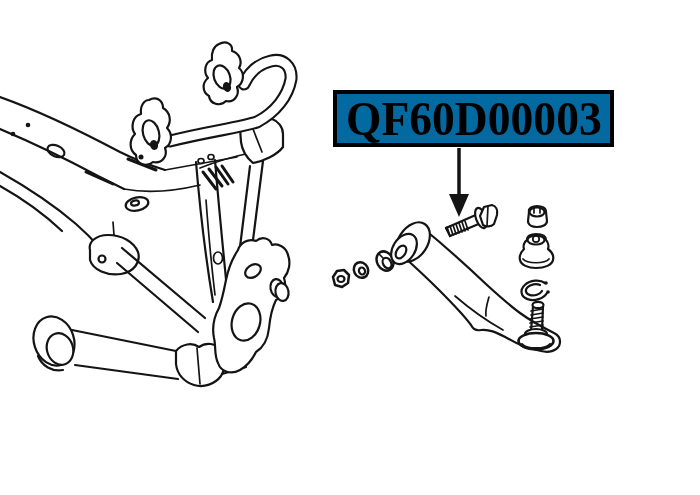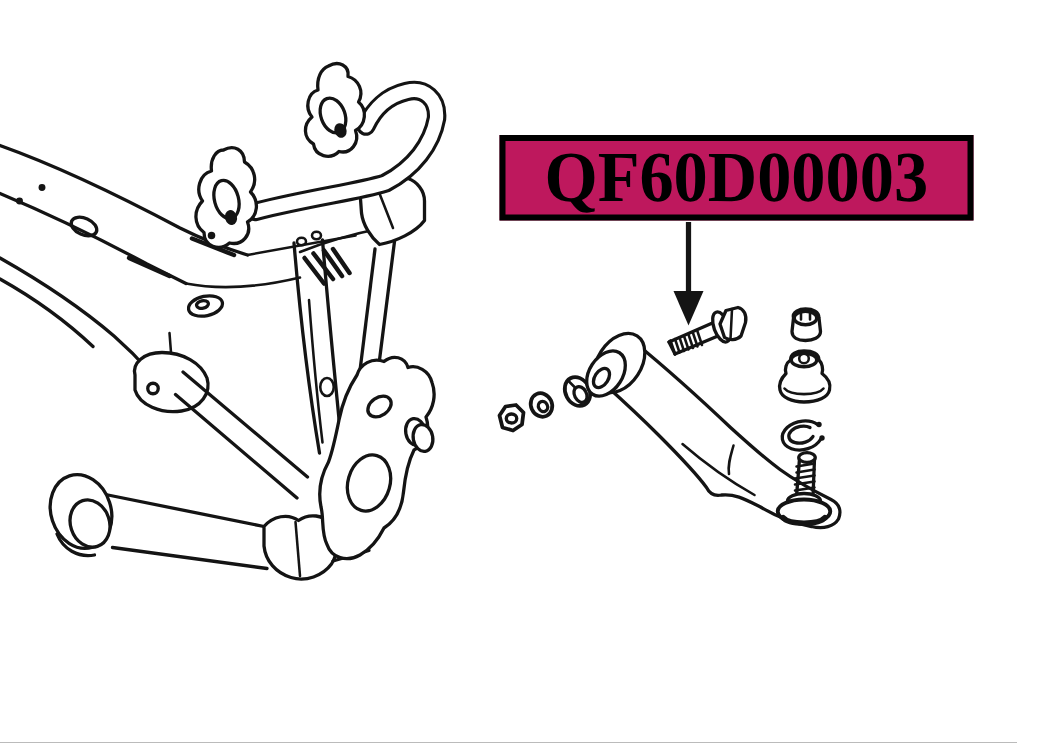--- a/index.html
+++ b/index.html
@@ -17,24 +17,24 @@
   
   .ln{fill:none;stroke:var(--line);stroke-width:2.2;stroke-linecap:round;stroke-linejoin:round;}
   .fw{fill:#fff;stroke:var(--line);stroke-width:2.2;stroke-linejoin:round;}
   .thin{stroke-width:1.7;}
   .hv{stroke-width:3;}
   .blk{fill:var(--line);stroke:none;}
   .bar-outer{fill:none;stroke:var(--line);stroke-width:13;stroke-linecap:round;}
   .bar-inner{fill:none;stroke:#fff;stroke-width:8.8;stroke-linecap:round;}
   
   .part-label{
-    position:absolute;left:333px;top:90px;width:316px;height:57px;
+    position:absolute;left:333px;top:90px;width:281px;height:57px;
     box-sizing:border-box;border:4px solid var(--label-border);
     display:flex;align-items:center;justify-content:center;
-    background:#be185d;
+    background:#0369a1;
   }
   .part-label span{
     font-family:"Liberation Serif",serif;font-weight:700;font-size:47px;
     letter-spacing:0px;color:var(--label-text);white-space:nowrap;
     transform:scale(0.97,1.02);
   }
 </style>
 </head>
 <body>
 

